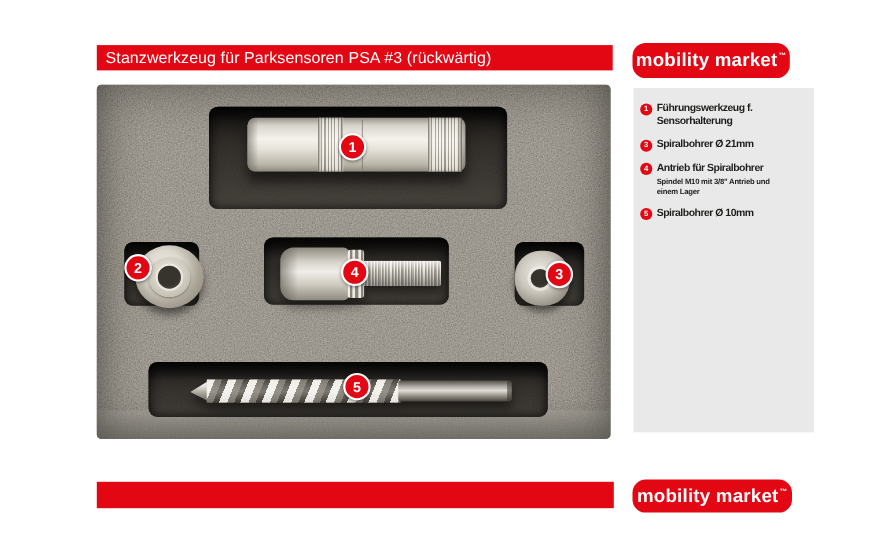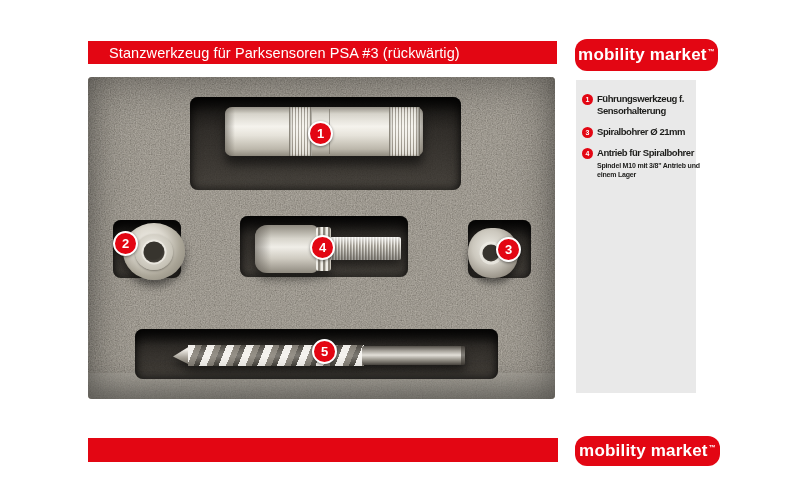--- a/index.html
+++ b/index.html
@@ -3,21 +3,21 @@
 <meta charset="utf-8">
 <style>
   * { margin:0; padding:0; box-sizing:border-box; }
   html,body { width:800px; height:500px; background:#ffffff; overflow:hidden;
               font-family:"Liberation Sans", sans-serif; }
   .stage { position:relative; width:800px; height:500px; background:#fff; }
 
   
   .bar { position:absolute; background:var(--red); }
   .title-bar { left:88px; top:41px; width:469px; height:23px;
-               display:flex; align-items:center; padding-left:21px;
+               display:flex; align-items:center; padding-left:8px;
                color:#fff; font-size:14.5px; letter-spacing:.1px; }
   .footer-bar { left:88px; top:438px; width:470px; height:24px; }
 
   .logo-box { position:absolute; background:var(--red); color:#fff;
               display:flex; align-items:center; justify-content:center;
               font-weight:bold; letter-spacing:.2px;border-radius:12px; }
   .logo-top { left:575px; top:39px; width:143px; height:32px; font-size:17px; }
   .logo-bottom { left:575px; top:436px; width:145px; height:30px; font-size:17px; }
   .logo-box sup { font-size:7px; margin-left:1px; transform:translateY(-4px); }
 
@@ -117,21 +117,21 @@
       background:var(--red); border:2px solid #fff; color:#fff;
       display:flex; align-items:center; justify-content:center;
       font-size:13px; font-weight:bold; box-shadow:0 1px 3px rgba(0,0,0,0.45); }
   .badge-1 { left:220px; top:44px; }
   .badge-2 { left:25px;  top:154px; }
   .badge-4 { left:222px; top:158px; }
   .badge-3 { left:408px; top:160px; }
   .badge-5 { left:224px; top:262px; }
 
   
-  .legend { position:absolute; left:576px; top:80px; width:120px; height:313px;
+  .legend { position:absolute; left:576px; top:80px; width:164px; height:313px;
             background:#e9e9e9; padding:13px 15px 0 6px; }
   .leg-item { display:flex; gap:4px; margin-bottom:9px; }
   .leg-badge { flex:none; width:11px; height:11px; border-radius:50%; background:var(--red);
                color:#fff; font-size:7px; font-weight:bold;
                display:flex; align-items:center; justify-content:center; margin-top:1px; }
   .leg-text { color:#1d1d1b; }
   .leg-line { font-size:9.5px; font-weight:bold; line-height:12px;
               letter-spacing:-0.45px; white-space:nowrap; }
   .leg-sub  { font-size:7px; font-weight:bold; line-height:9px;
               letter-spacing:-0.2px; margin-top:2px; width:118px; }
@@ -241,20 +241,26 @@
     </div>
 
     <div class="leg-item">
       <span class="leg-badge">4</span>
       <div class="leg-text">
         <div class="leg-line">Antrieb für Spiralbohrer</div>
         <div class="leg-sub">Spindel M10 mit 3/8" Antrieb und einem Lager</div>
       </div>
     </div>
 
+    <div class="leg-item">
+      <span class="leg-badge">5</span>
+      <div class="leg-text">
+        <div class="leg-line">Spiralbohrer Ø 10mm</div>
+      </div>
+    </div>
 
   </div>
 
   <div class="bar footer-bar"></div>
   <div class="logo-box logo-bottom">
     <span>mobility market</span>
       <sup>™</sup>
   </div>
 
 </div>

